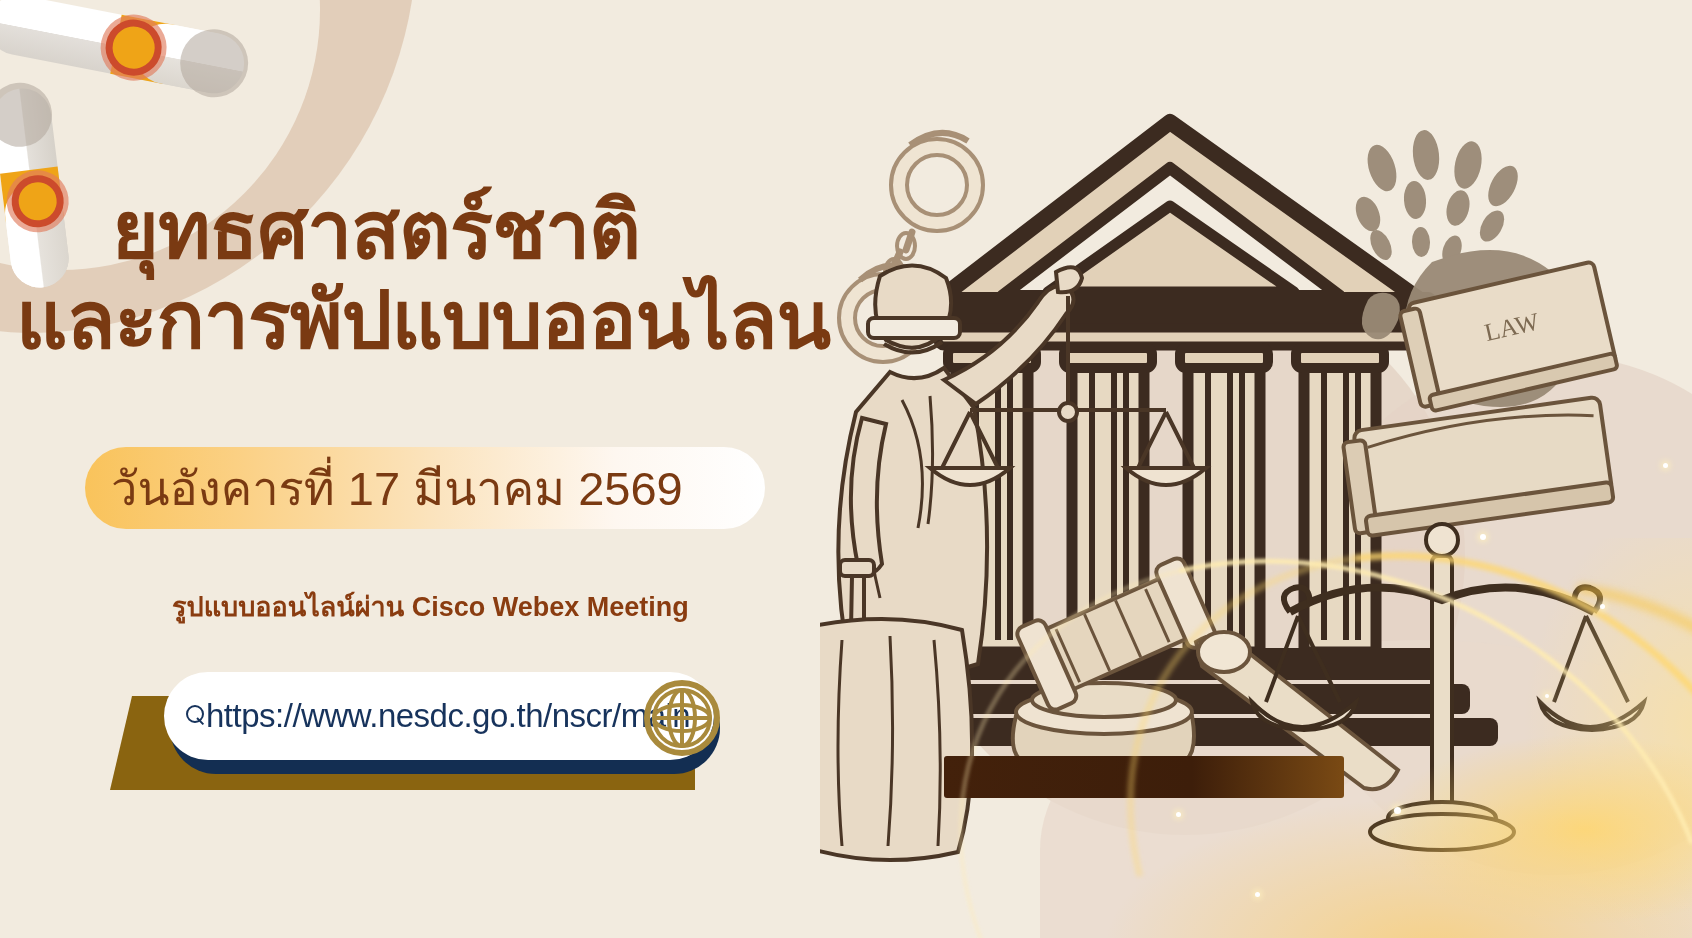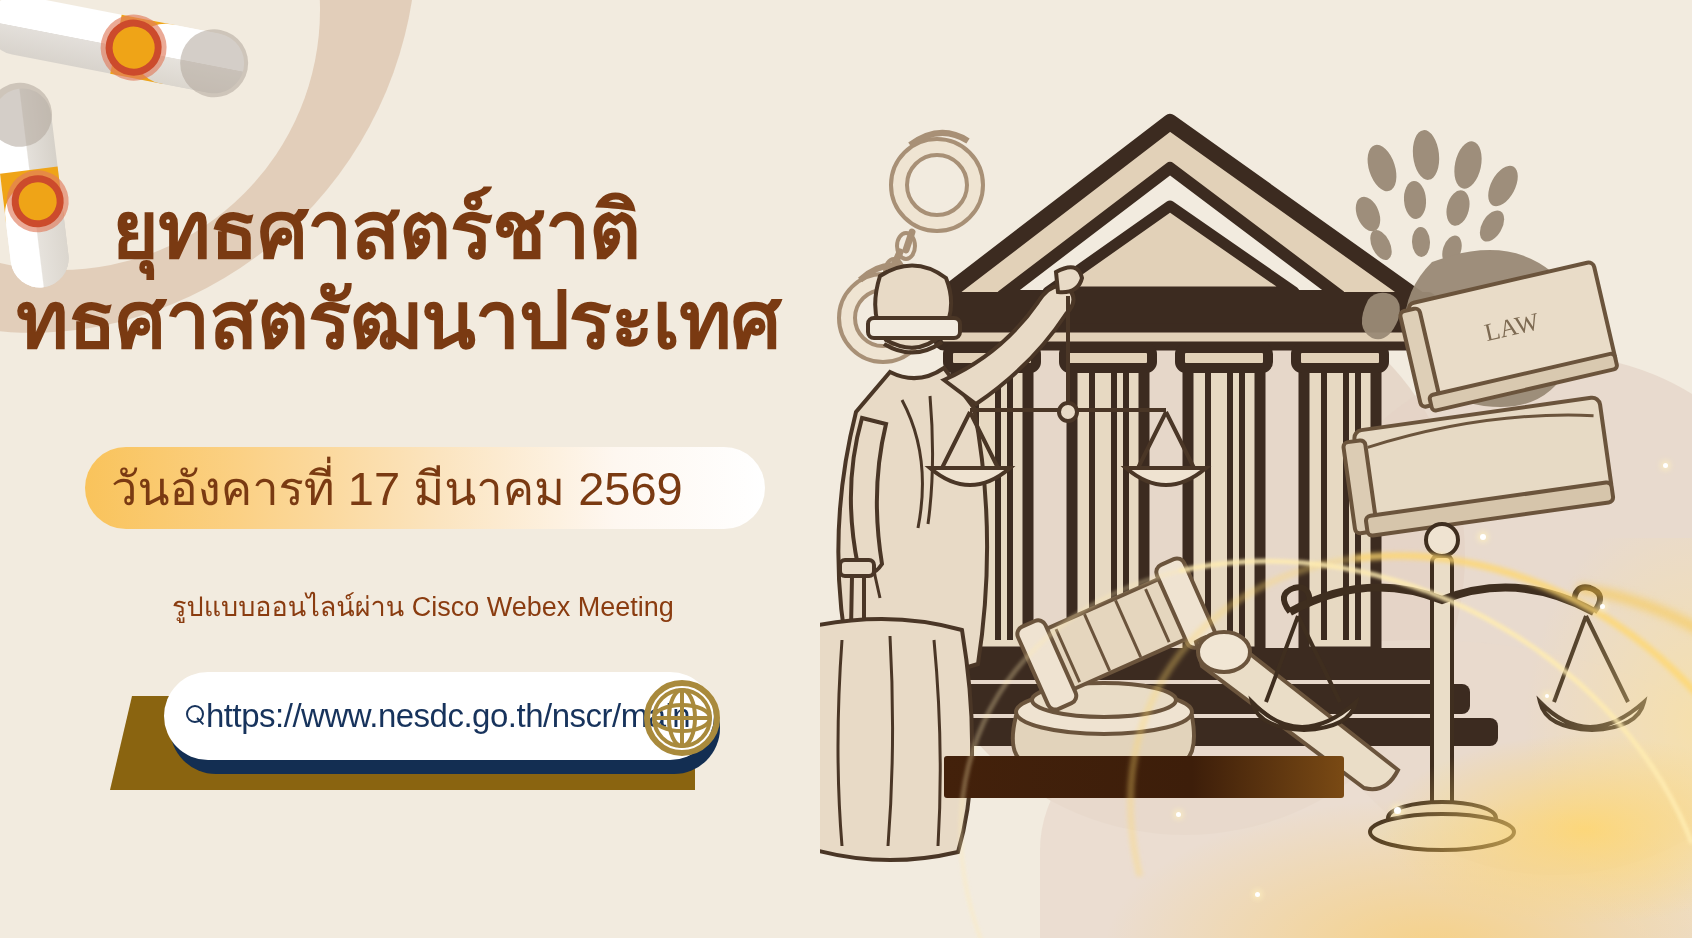--- a/index.html
+++ b/index.html
@@ -119,21 +119,21 @@
     border-radius:42px;
     background:linear-gradient(90deg,#F9C35B 0%,#FBD083 22%,#FBE4BF 52%,#FEF7F0 78%,#FFFFFF 100%);
     display:flex;align-items:center;
   }
   .date-badge span{
     color:#7A3A12;font-size:47px;font-weight:400;padding-left:26px;white-space:nowrap;
   }
 
   .subtitle{
     position:absolute;left:172px;top:585px;
-    color:#8A3C10;font-size:27px;font-weight:400;white-space:nowrap;
+    color:#8A3C10;font-size:27px;font-weight:700;white-space:nowrap;
   }
 
   
   .url-wrap{position:absolute;left:110px;top:660px;width:640px;height:130px;}
   .url-slab{
     position:absolute;left:0;top:36px;width:585px;height:94px;
     background:#8A6410;
     clip-path:polygon(22px 0,585px 0,585px 94px,0 94px);
   }
   .url-shadow{
@@ -361,21 +361,21 @@
   <div class="spark" style="left:1394px;top:807px;width:7px;height:7px;"></div>
   <div class="spark" style="left:1255px;top:892px;width:5px;height:5px;"></div>
   <div class="spark" style="left:1545px;top:694px;width:4px;height:4px;"></div>
   <div class="spark" style="left:1176px;top:812px;width:5px;height:5px;"></div>
   <div class="spark" style="left:1663px;top:463px;width:5px;height:5px;"></div>
 
   <div class="content">
 
     <div class="title">
       <span class="l1">ยุทธศาสตร์ชาติ</span>
-      <span class="l2">ทธศาสตรัฒนาประเทศ</span>
+      <span class="l2">และการพัปแบบออนไลน</span>
     </div>
 
     <div class="date-badge">
       <span>วันอังคารที่ 17 มีนาคม 2569</span>
     </div>
 
     <div class="subtitle">รูปแบบออนไลน์ผ่าน Cisco Webex Meeting</div>
 
     <div class="url-wrap">
       <div class="url-slab"></div>

